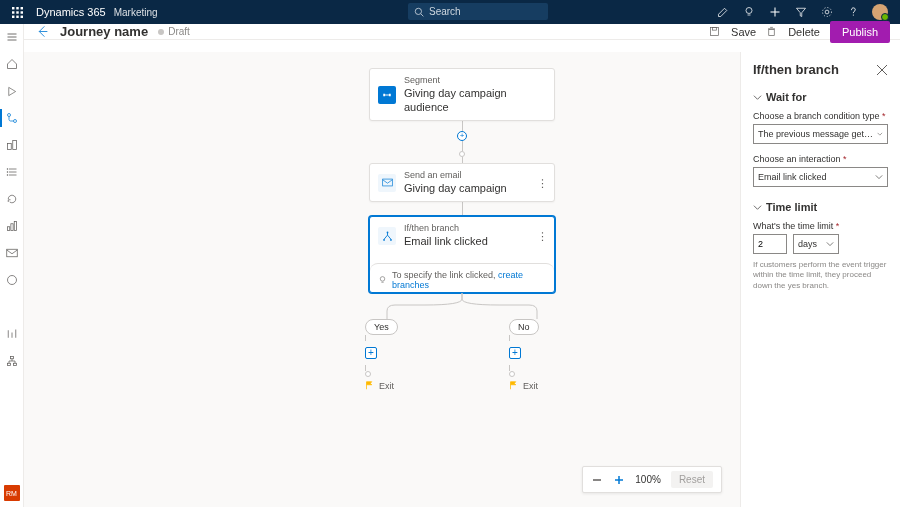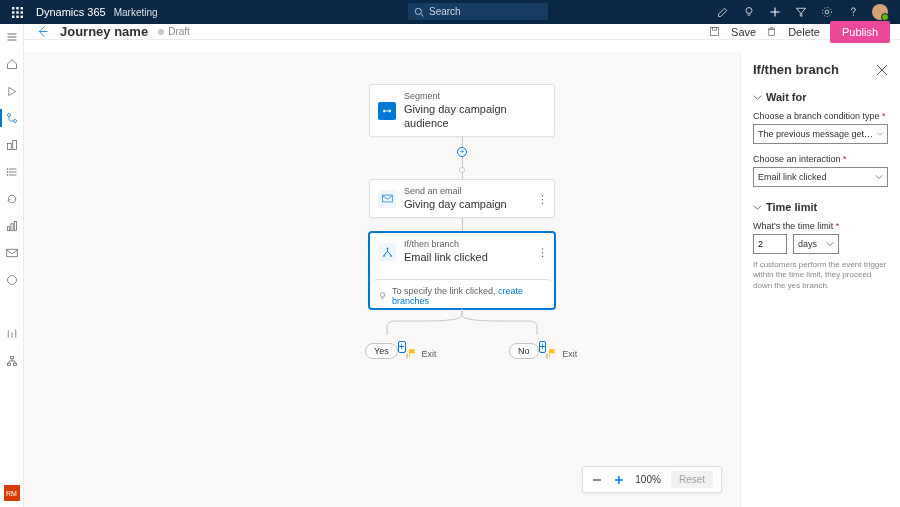--- a/index.html
+++ b/index.html
@@ -27,25 +27,25 @@
 
 
 .cmdbar { position: absolute; left: 24px; right: 0; top: 24px; height: 16px; border-bottom: 1px solid #edebe9; display: flex; align-items: center; padding: 0 10px; background: #fff; }
 .cmdbar .back { width: 16px; height: 16px; color: #0078d4; display: flex; align-items: center; justify-content: center; margin-right: 10px; }
 .cmdbar .title { font-size: 13px; font-weight: 600; }
 .cmdbar .draft { margin-left: 10px; font-size: 10px; color: #8a8886; display: flex; align-items: center; gap: 4px; }
 .cmdbar .draft::before { content: ""; width: 6px; height: 6px; border-radius: 50%; background: #c8c6c4; }
 .cmdbar .right { margin-left: auto; display: flex; align-items: center; gap: 10px; }
 .cmdbar .cmd { display: flex; align-items: center; gap: 11px; font-size: 11px; color: #323130; }
 .cmdbar .cmd svg { width: 11px; height: 11px; color: #605e5c; }
-.cmdbar .publish { background: #ec4899; color: #fff; padding: 5px 12px; border-radius: 2px; font-size: 11px; }
+.cmdbar .publish { background: #a21caf; color: #fff; padding: 5px 12px; border-radius: 2px; font-size: 11px; }
 
 
 .canvas { position: absolute; left: 24px; top: 52px; right: 0; bottom: 0; background: #faf9f8; overflow: hidden; }
-.flow { position: absolute; left: 50%; top: 32px; transform: translateX(-50%); display: flex; flex-direction: column; align-items: center; }
+.flow { position: absolute; left: 50%; top: 16px; transform: translateX(-50%); display: flex; flex-direction: column; align-items: center; }
 
 .node { width: 186px; background: #fff; border: 1px solid #e1dfdd; border-radius: 3px; padding: 6px 8px; display: flex; align-items: center; gap: 8px; box-shadow: 0 1px 2px rgba(0,0,0,.04); position: relative; }
 .node .nicon { width: 18px; height: 18px; border-radius: 2px; display: flex; align-items: center; justify-content: center; flex-shrink: 0; }
 .node .nicon.seg { background: #0078d4; color: #fff; }
 .node .nicon.email { background: #eff6fc; color: #0078d4; }
 .node .nicon.branch { background: #eff6fc; color: #0078d4; }
 .node .ntext .ntype { font-size: 9px; color: #605e5c; line-height: 1.2; }
 .node .ntext .ntitle { font-size: 11px; color: #323130; line-height: 1.3; }
 .node .more { position: absolute; right: 6px; top: 50%; transform: translateY(-50%); color: #605e5c; font-size: 11px; letter-spacing: 0; }
 
@@ -56,21 +56,21 @@
 .node.branchnode .brow { display: flex; align-items: center; gap: 8px; padding: 6px 8px; position: relative; }
 
 .connector { width: 1px; height: 10px; background: #c8c6c4; }
 .plus-small { width: 10px; height: 10px; border-radius: 50%; border: 1px solid #0078d4; color: #0078d4; font-size: 8px; line-height: 8px; display: flex; align-items: center; justify-content: center; background: #fff; }
 .dot { width: 6px; height: 6px; border: 1px solid #c8c6c4; border-radius: 50%; background: #fff; }
 
 .split { position: relative; width: 194px; height: 26px; }
 .split svg { position: absolute; inset: 0; }
 
 .branches { display: flex; width: 194px; justify-content: space-between; }
-.bcol { display: flex; flex-direction: row; align-items: flex-end; width: 50px; }
+.bcol { display: flex; flex-direction: column; align-items: flex-start; width: 50px; }
 .pill { padding: 2px 8px; border: 1px solid #c8c6c4; border-radius: 10px; background: #fff; font-size: 9px; color: #323130; }
 .plus-big { width: 12px; height: 12px; border-radius: 2px; border: 1px solid #0078d4; color: #0078d4; font-size: 10px; display: flex; align-items: center; justify-content: center; background: #fff; margin: 6px 0; }
 .exit { display: flex; align-items: center; gap: 5px; font-size: 9px; color: #605e5c; margin-top: 4px; }
 .exit .flag { width: 9px; height: 9px; }
 
 
 .panel { position: absolute; right: 0; top: 52px; width: 160px; bottom: 0; background: #fff; border-left: 1px solid #edebe9; padding: 10px 12px; font-size: 10px; color: #323130; }
 .panel .phead { display: flex; align-items: center; justify-content: space-between; margin-bottom: 14px; }
 .panel .phead h3 { font-size: 13px; font-weight: 600; }
 .panel .phead .close { color: #605e5c; width: 12px; height: 12px; }

